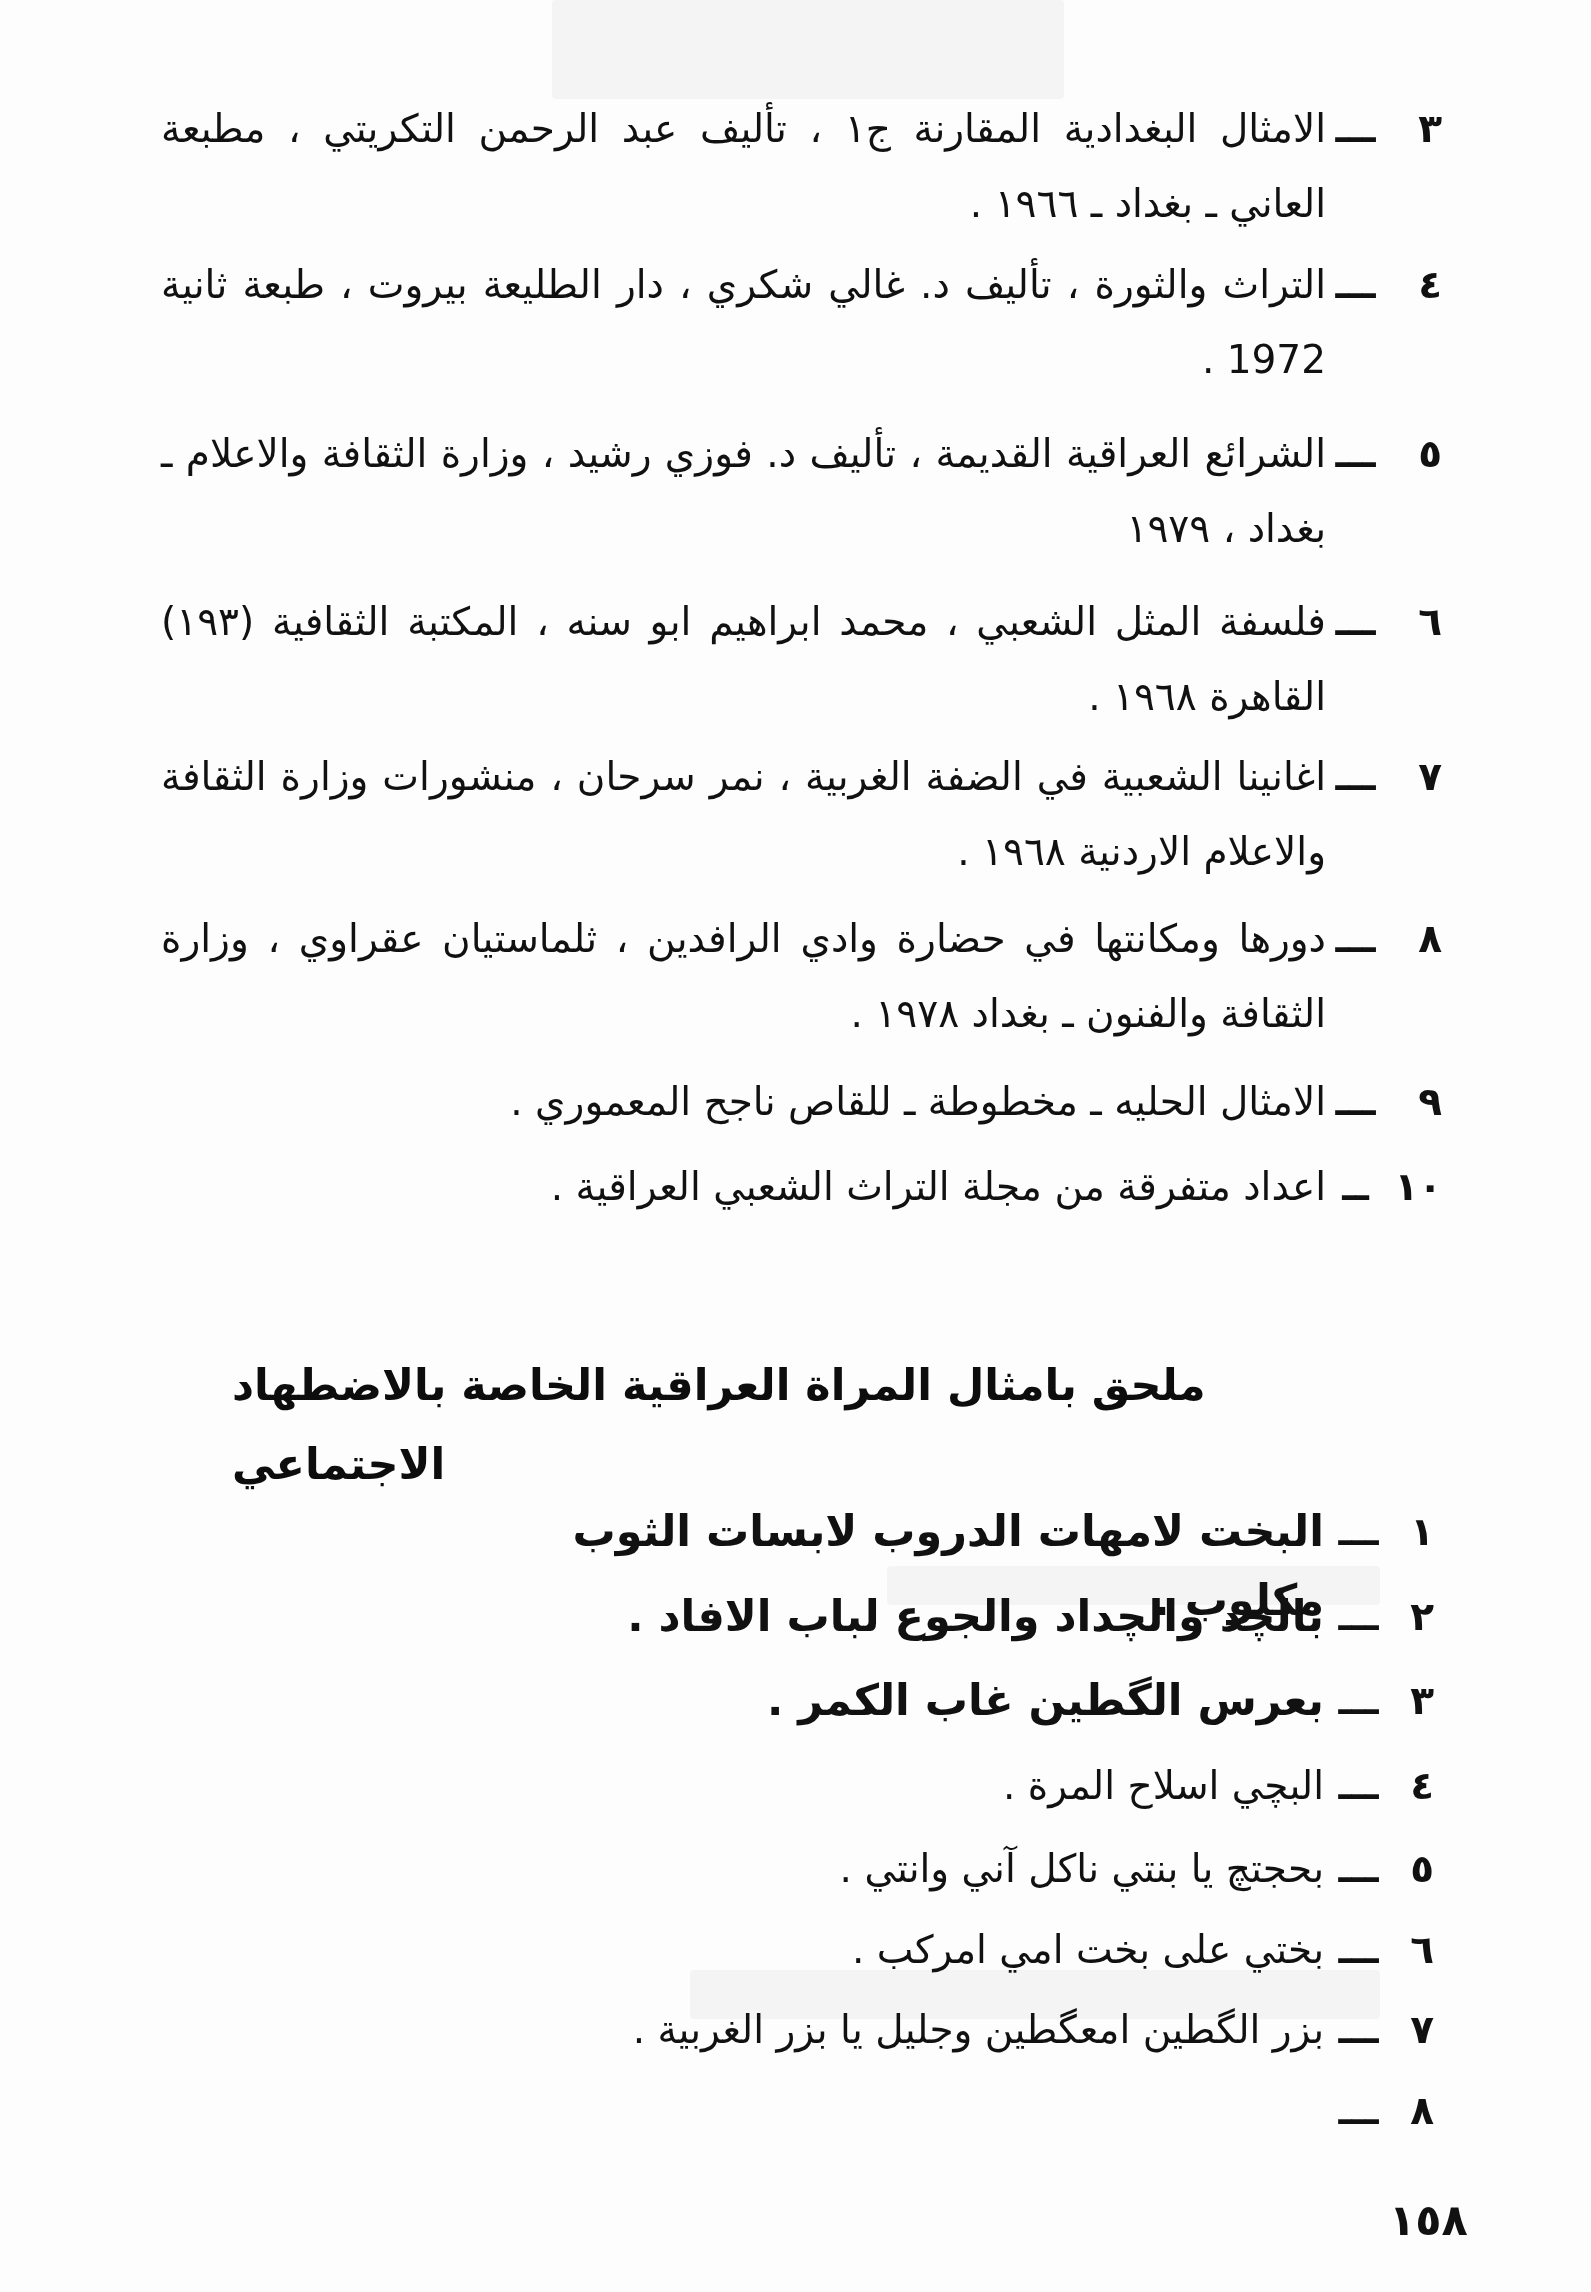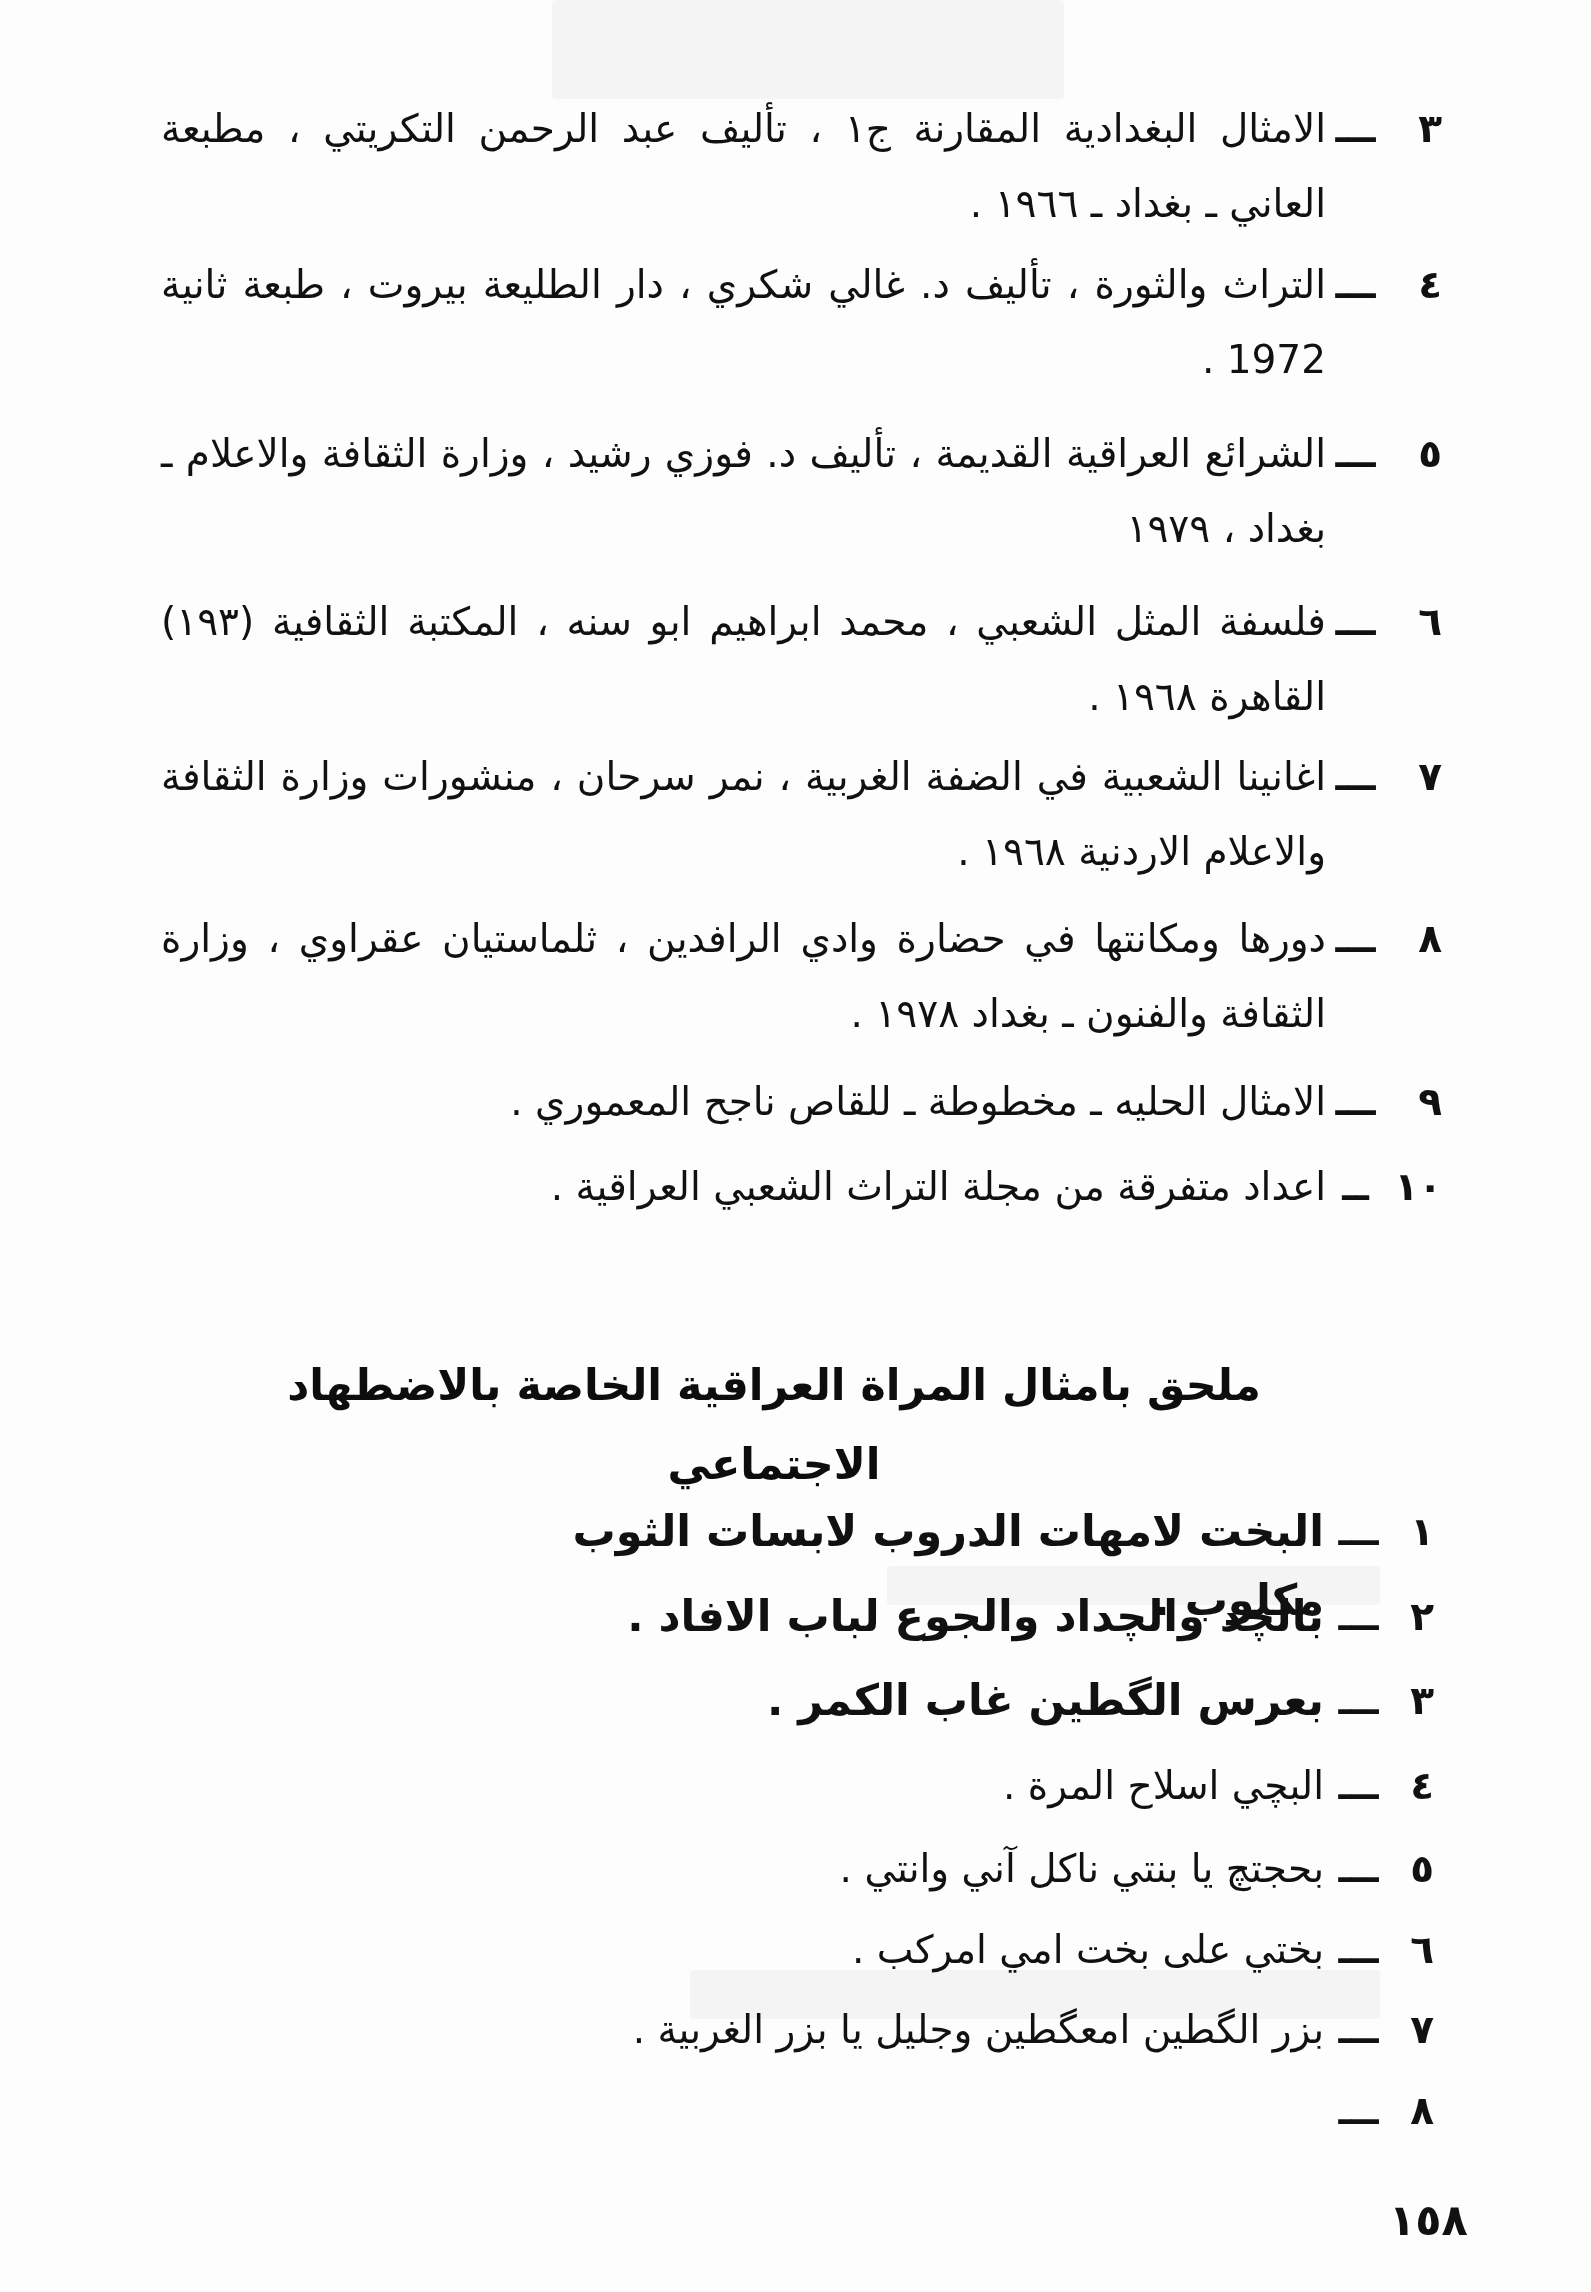--- a/index.html
+++ b/index.html
@@ -71,21 +71,21 @@
   .r10 { top: 1058px; }
   .ref { position: absolute; right: 0; width: 1281px; }
 
   
   .appendix-title {
     position: absolute;
     top: 1310px;
     right: 276px;
     width: 1084px;
     direction: rtl;
-    text-align: center;
+    text-align: left;
     font-size: 43px;
     font-weight: bold;
     line-height: 79px;
     color: #0d0d0d;
   }
 
   
   .proverbs {
     position: absolute;
     right: 158px;

